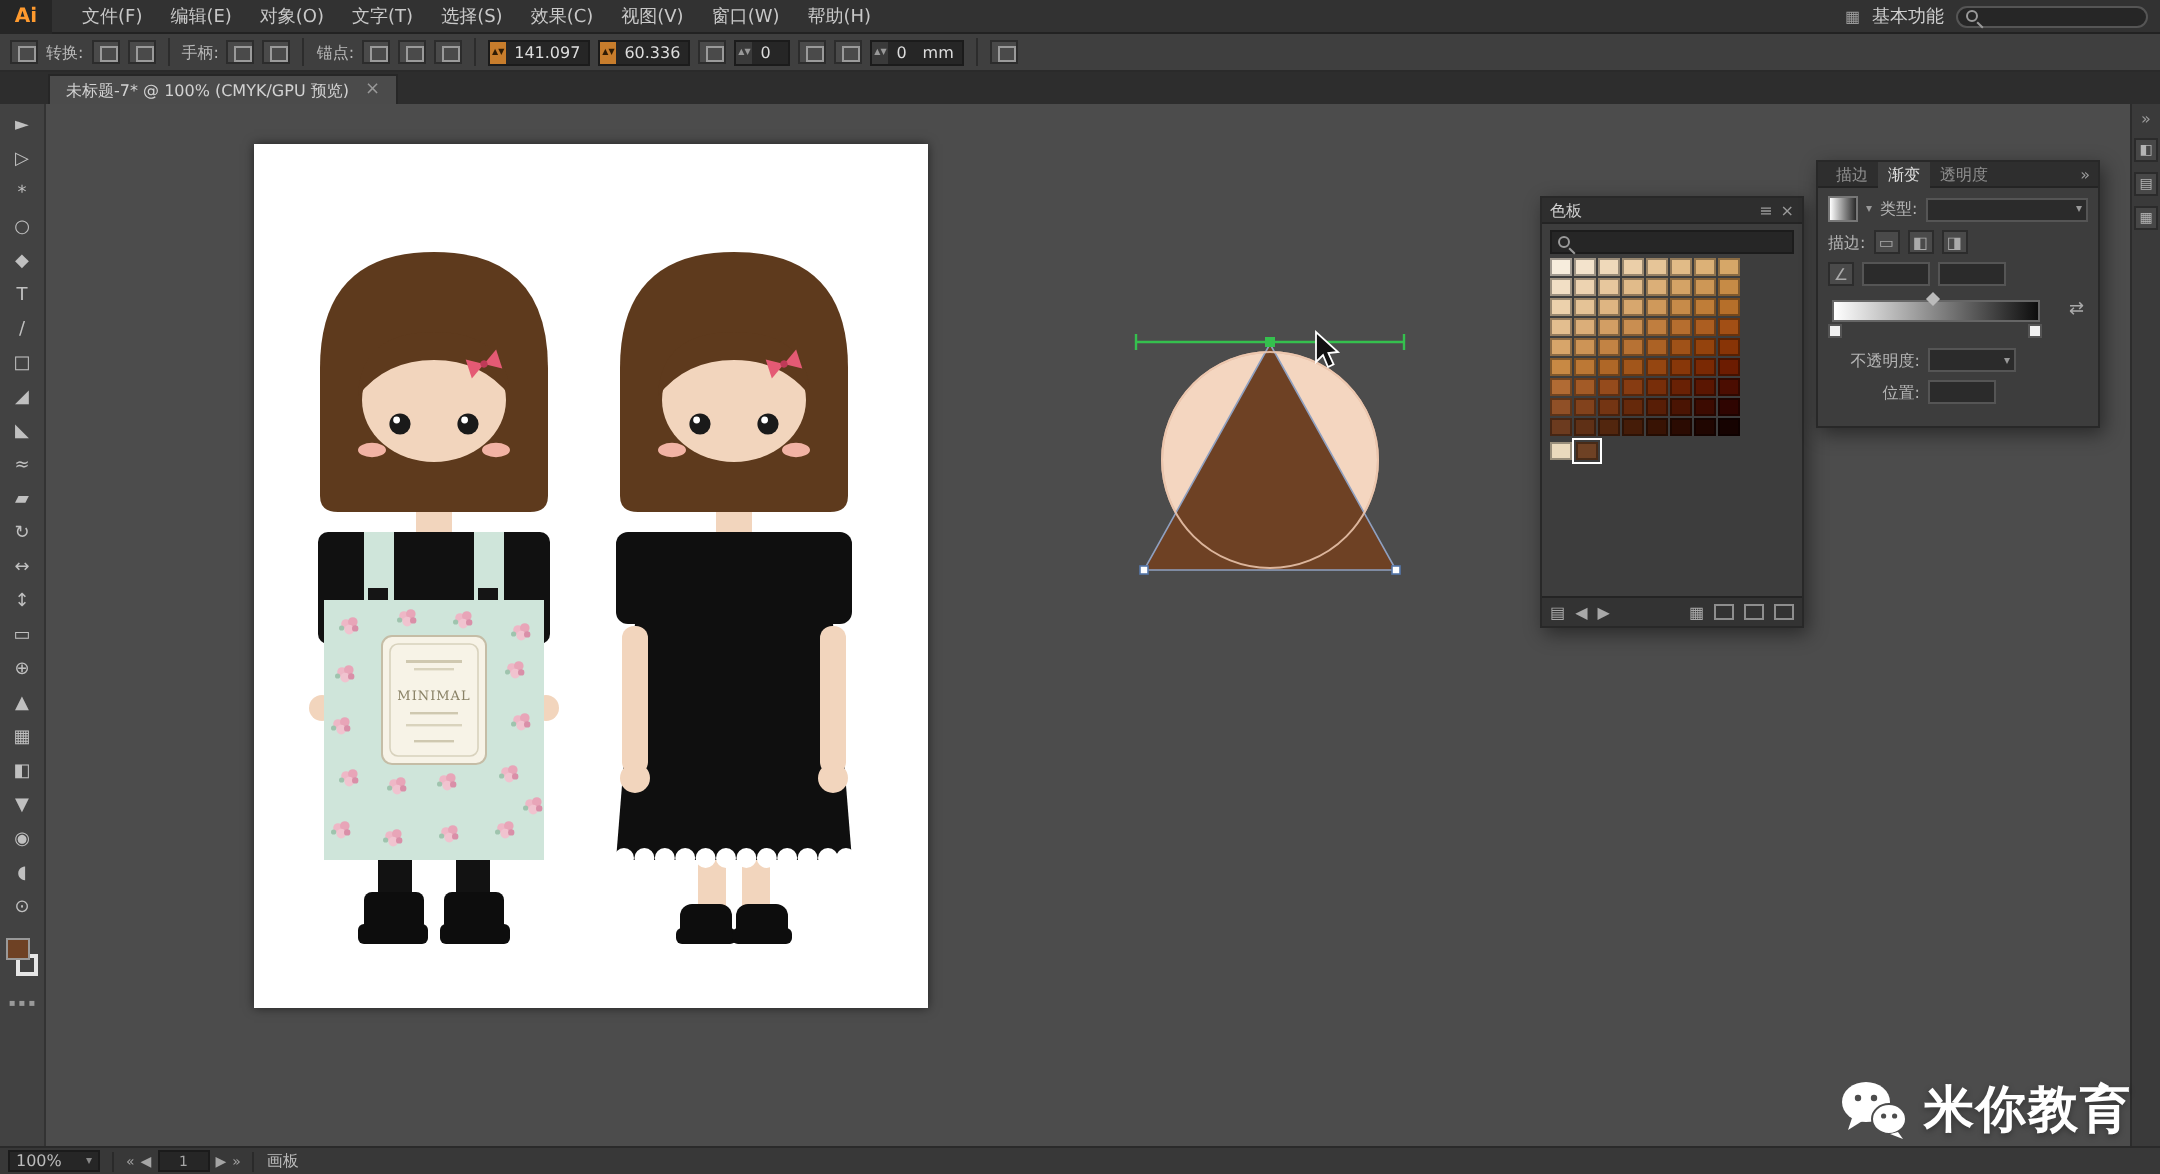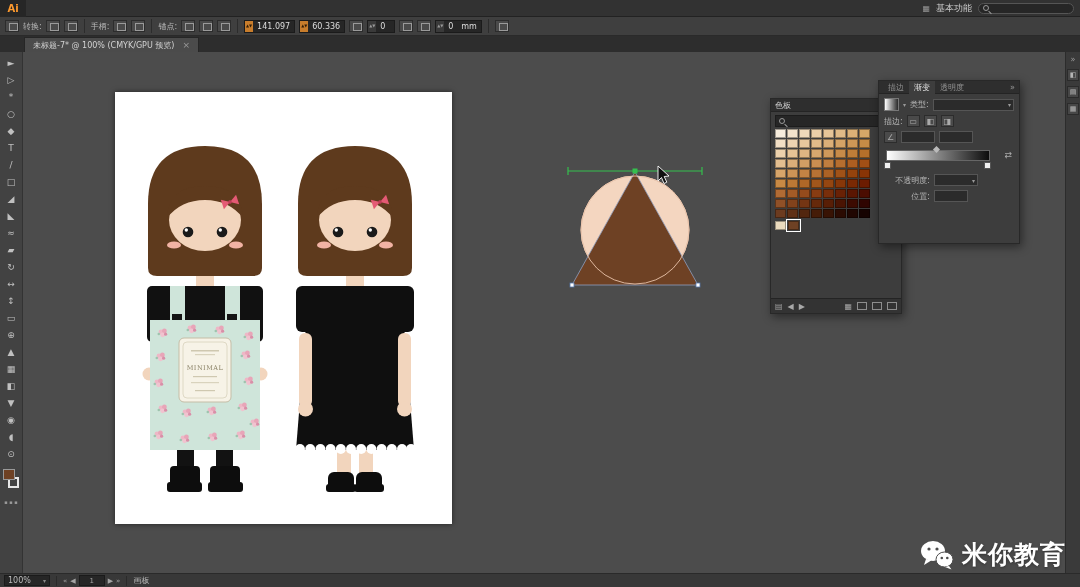--- a/index.html
+++ b/index.html
@@ -47,22 +47,22 @@
   .tools-column { position:absolute; left:0; top:0; width:23px; height:100%; background:#424242; border-right:1px solid #333;
                   display:flex; flex-direction:column; align-items:center; padding-top:2px; z-index:30; }
   .tool { width:23px; height:17px; display:flex; align-items:center; justify-content:center; color:#c0c0c0; font-size:9px; }
   .fs-indicator { position:relative; width:23px; height:28px; margin-top:4px; }
   .fs-stroke { position:absolute; left:8px; top:11px; width:11px; height:11px; border:2px solid #e6e6e6; background:transparent; }
   .fs-fill { position:absolute; left:3px; top:3px; width:12px; height:11px; border:1px solid #999; }
   .tool-modes { display:flex; gap:3px; margin-top:5px; color:#9a9a9a; font-size:5px; }
 
   .canvas { position:absolute; left:23px; top:0; right:0; bottom:0; background:#4c4c4c; overflow:hidden; }
 
-  .artboard { position:absolute; left:92px; top:20px; width:337px; height:432px; background:#ffffff;
-              box-shadow:0 0 5px rgba(0,0,0,0.55);margin-top:20px; }
+  .artboard { position:absolute; left:104px; top:20px; width:337px; height:432px; background:#ffffff;
+              box-shadow:0 0 5px rgba(0,0,0,0.55); }
 
   .edit-shape { position:absolute; left:537px; top:108px; }
 
   
   .panel { position:absolute; background:#3d3d3d; border:1px solid #282828; box-shadow:2px 3px 9px rgba(0,0,0,0.45); z-index:35; }
   .panel-titlebar { height:13px; background:#2e2e2e; border-bottom:1px solid #242424; display:flex; align-items:center;
                     padding:0 4px; font-size:8px; color:#cfcfcf; }
   .titlebar-icons { margin-left:auto; display:flex; gap:4px; color:#9a9a9a; font-size:8px; }
 
   .swatches-panel { left:747px; top:46px; width:132px; height:216px; }
@@ -70,21 +70,21 @@
                    display:flex; align-items:center; padding-left:3px; }
   .swatch-grid { display:grid; grid-template-columns:repeat(8, 11px); gap:1px; margin:2px 0 0 4px; }
   .swatch { width:11px; height:9px; border:1px solid rgba(0,0,0,0.35); }
   .swatch-footer-row { display:flex; gap:2px; margin:3px 0 0 4px; }
   .swatch.selected { outline:1px solid #ffffff; outline-offset:1px; }
   .panel-bottombar { position:absolute; bottom:0; left:0; right:0; height:15px; background:#333; border-top:1px solid #242424;
                      display:flex; align-items:center; justify-content:space-between; padding:0 4px; color:#a8a8a8; font-size:8px; }
   .pb-group { display:flex; gap:5px; align-items:center; }
   .pb-box { width:10px; height:8px; border:1px solid #8e8e8e; }
 
-  .gradient-panel { left:855px; top:28px; width:142px; height:164px; }
+  .gradient-panel { left:885px; top:28px; width:142px; height:134px; }
   .ptab { padding:0 5px; color:#8f8f8f; }
   .ptab.active { color:#e0e0e0; background:#3d3d3d; height:13px; display:inline-flex; align-items:center;text-align:center; }
   .dblarrow { margin-left:auto; color:#9a9a9a; }
   .gp-body { padding:4px 5px; display:flex; flex-direction:column; gap:4px; font-size:8px; color:#b5b5b5; }
   .gp-row { display:flex; align-items:center; gap:4px; }
   .grad-thumb { width:15px; height:13px; border:1px solid #777; background:linear-gradient(90deg,#ffffff,#2a2a2a); }
   .tinycaret { font-size:6px; color:#999; }
   .gp-select { height:12px; flex:1; background:#2b2b2b; border:1px solid #555; display:flex; align-items:center;
                justify-content:flex-end; padding-right:2px; color:#999; font-size:6px; }
   .gp-select.sm { flex:none; width:44px; }
@@ -124,20 +124,31 @@
   .wm-line2 { font-size:20px; letter-spacing:1px; }
 </style>
 </head>
 <body>
 
 <div class="app">
 
   <div class="menubar">
     <div class="ai-logo">
         <span>Ai</span>
+      </div>
+    <div class="menu-items">
+        <span class="menu-item">文件(F)</span>
+        <span class="menu-item">编辑(E)</span>
+        <span class="menu-item">对象(O)</span>
+        <span class="menu-item">文字(T)</span>
+        <span class="menu-item">选择(S)</span>
+        <span class="menu-item">效果(C)</span>
+        <span class="menu-item">视图(V)</span>
+        <span class="menu-item">窗口(W)</span>
+        <span class="menu-item">帮助(H)</span>
       </div>
     <div class="menubar-right">
       <span class="ws-icon">▦</span>
       <span class="workspace">基本功能</span>
       <div class="searchbox">
           <span class="mag"></span>
         </div>
     </div>
   </div>
 

